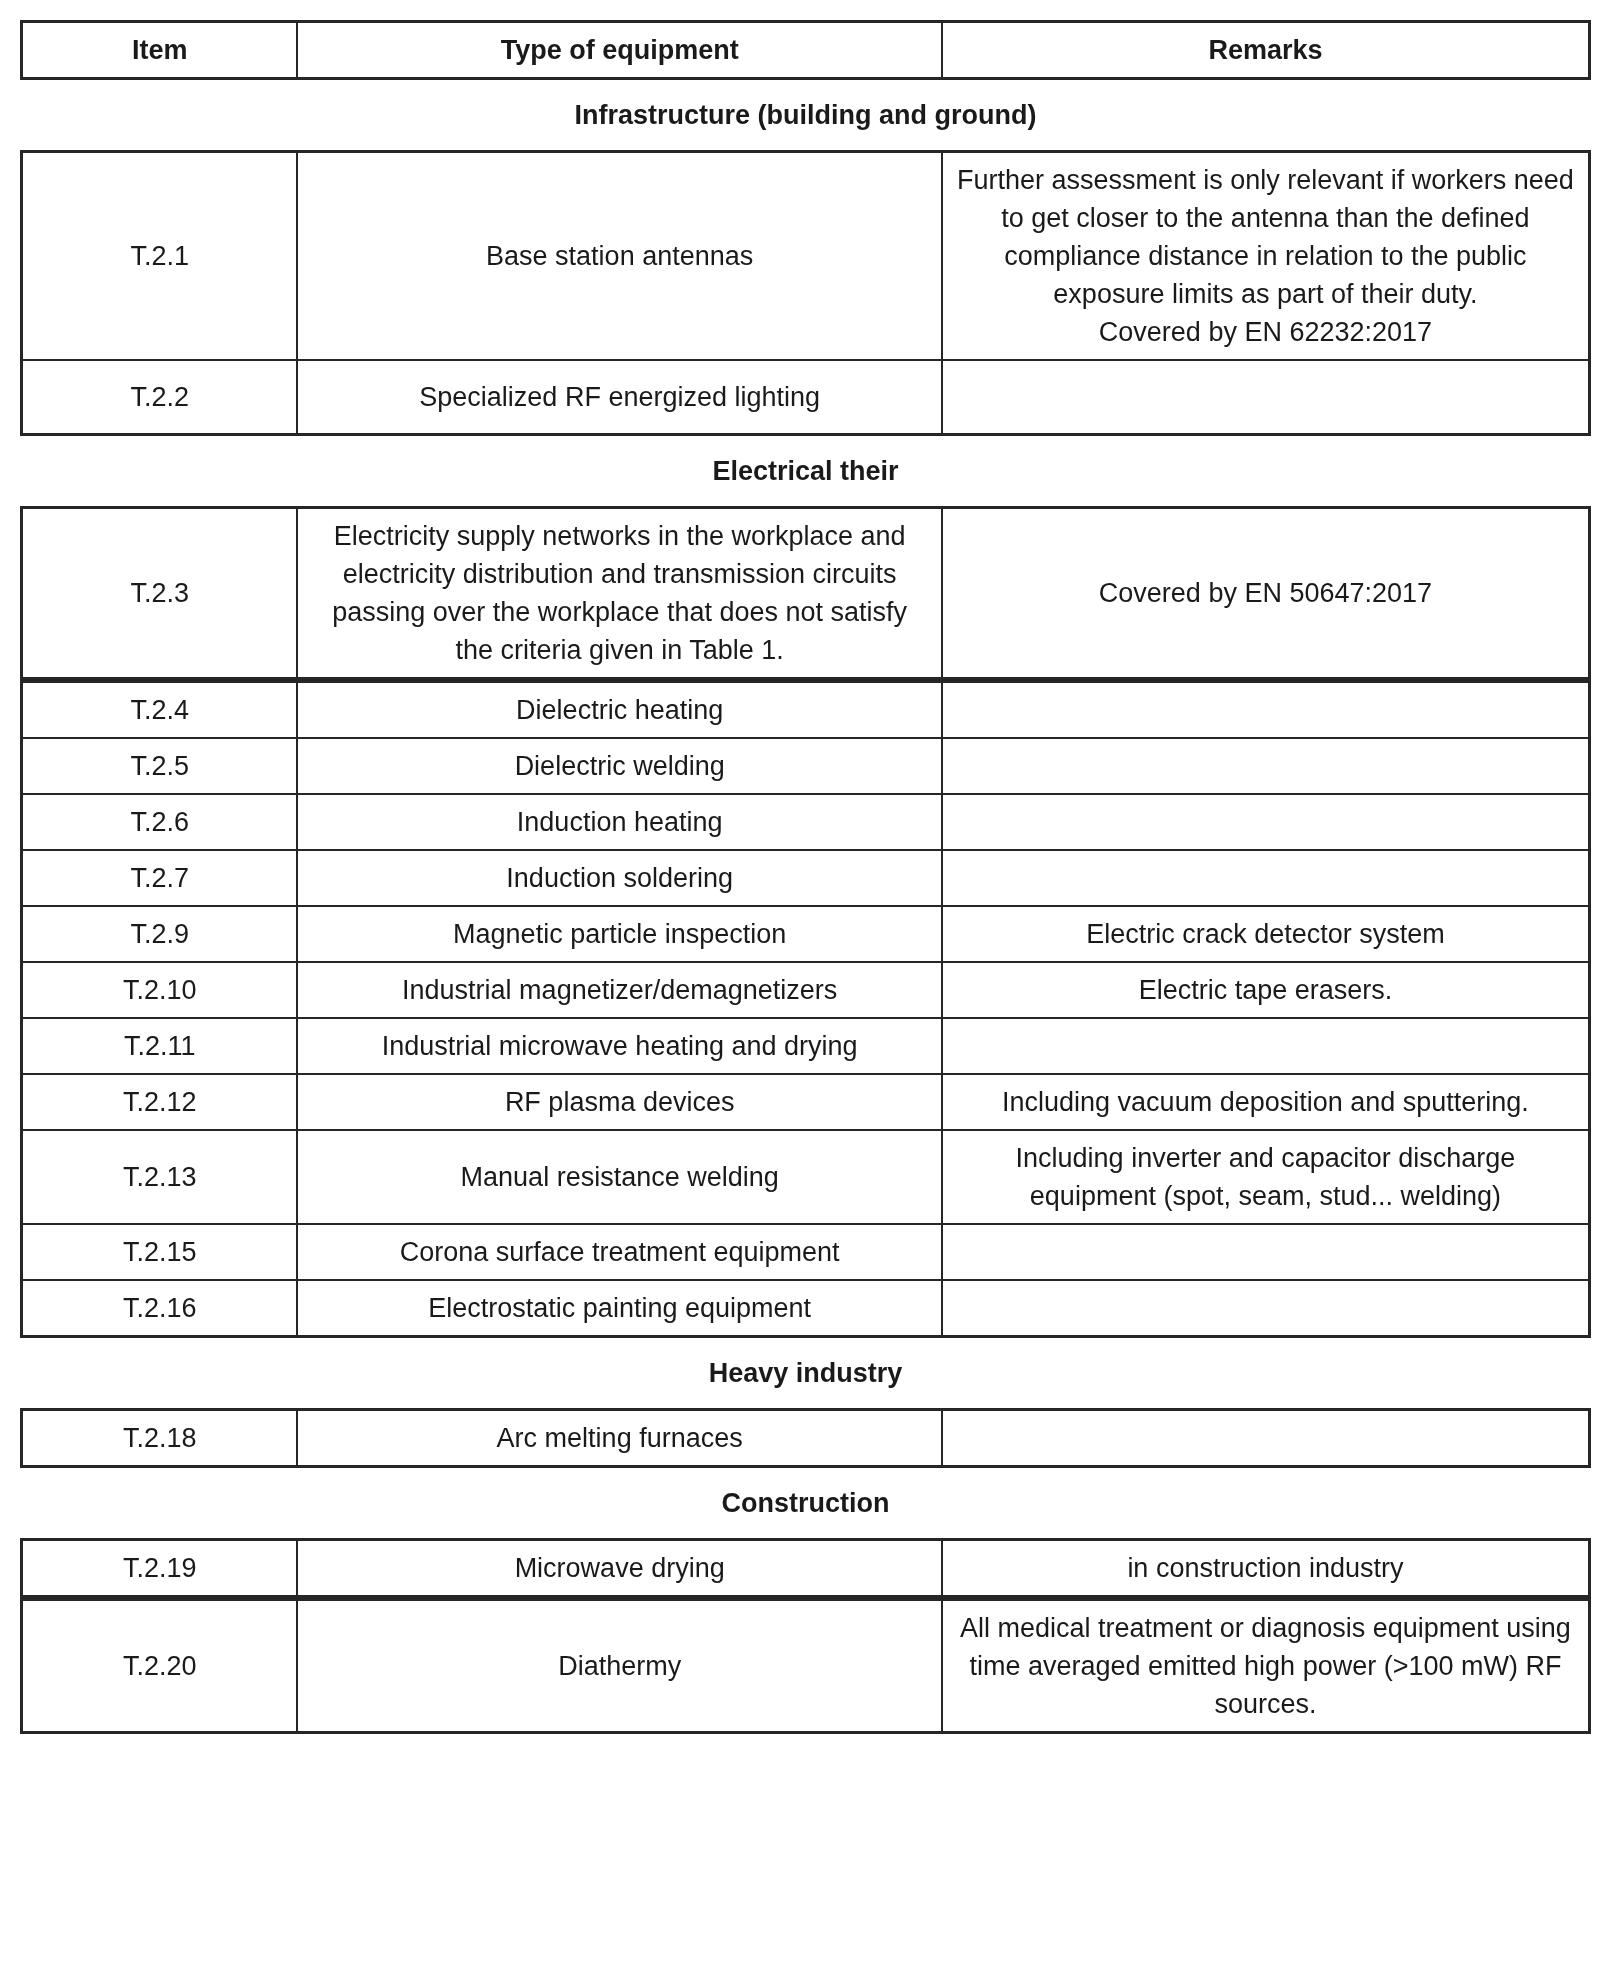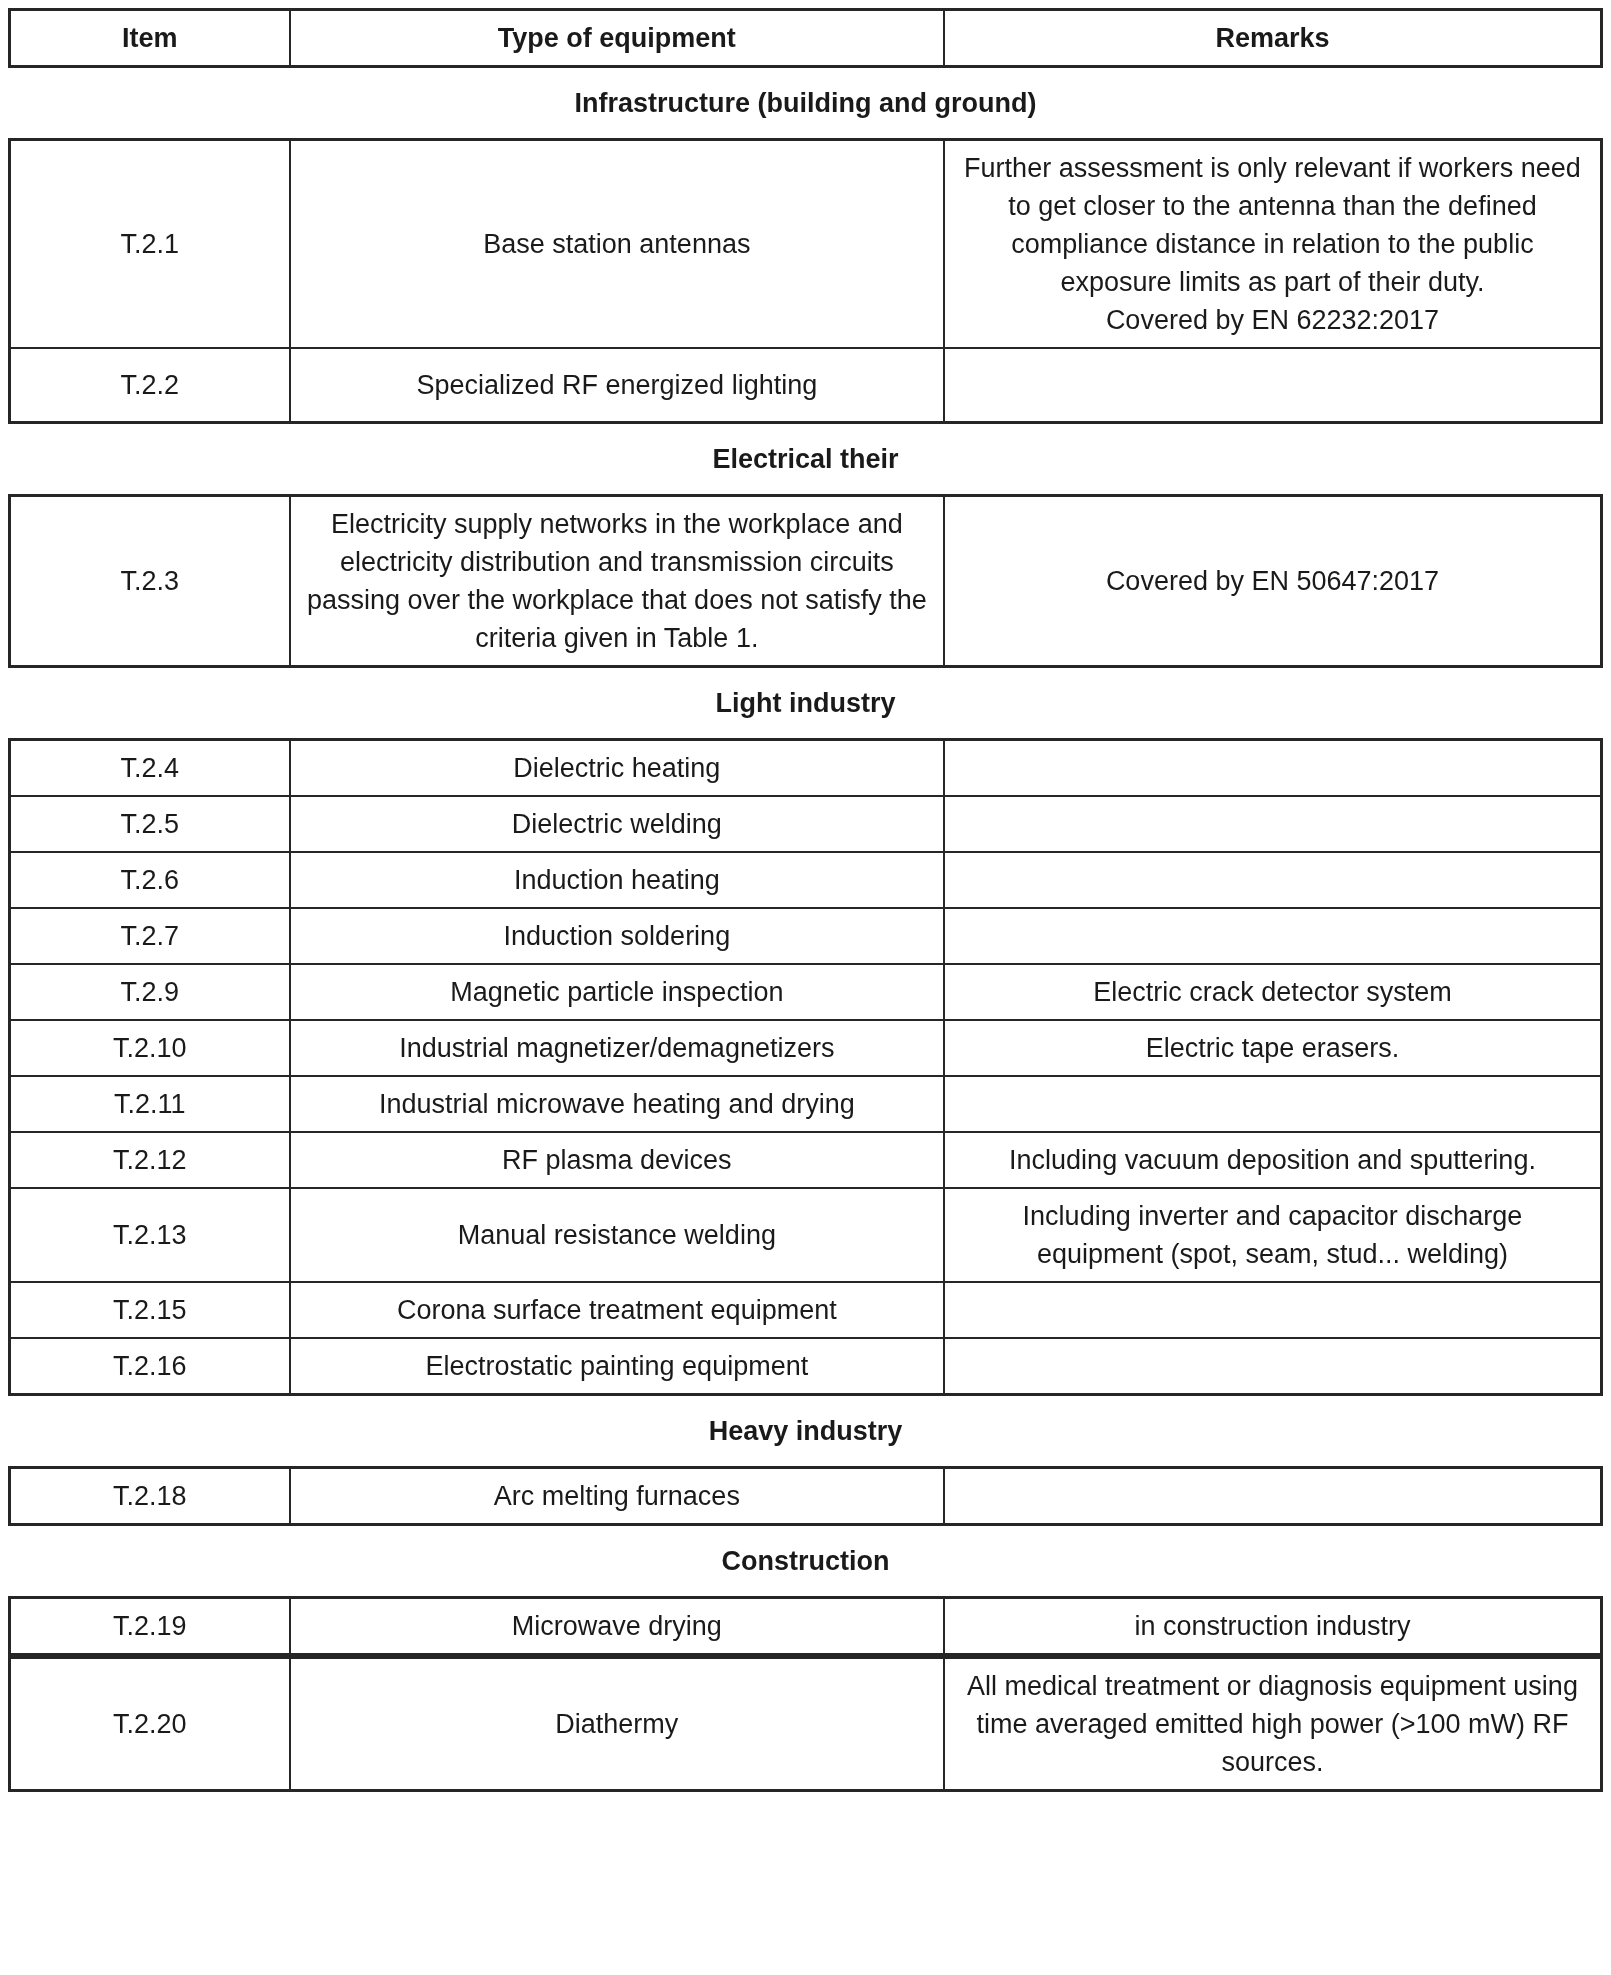--- a/index.html
+++ b/index.html
@@ -5,21 +5,21 @@
   html, body {
     margin: 0;
     padding: 0;
     background: #ffffff;
   }
   .page {
     position: relative;
     width: 1611px;
     height: 1975px;
     box-sizing: border-box;
-    padding: 8px;
+    padding: 20px;
     background: #ffffff;
     font-family: "Liberation Sans", sans-serif;
     color: #1a1a1a;
     overflow: hidden;
   }
   table.grid {
     width: 100%;
     border-collapse: collapse;
     table-layout: fixed;
     border: 3px solid #262626;
@@ -114,21 +114,20 @@
   <tr>
     <td><span class="cell-text">T.2.3</span></td>
     <td><span class="cell-text">Electricity supply networks in the workplace and electricity distribution and transmission circuits passing over the workplace that does not satisfy the criteria given in Table 1.</span></td>
     <td><span class="cell-text">Covered by EN 50647:2017</span></td>
   </tr>
 </tbody>
     </table>
   </div>
 
   <div class="section sec-2">
-    <div class="section-title">Light industry</div>
     <table class="grid">
       <colgroup>
         <col style="width:17.6%">
         <col style="width:41.1%">
         <col style="width:41.3%">
       </colgroup>
       <tbody>
   <tr>
     <td><span class="cell-text">T.2.4</span></td>
     <td><span class="cell-text">Dielectric heating</span></td>

